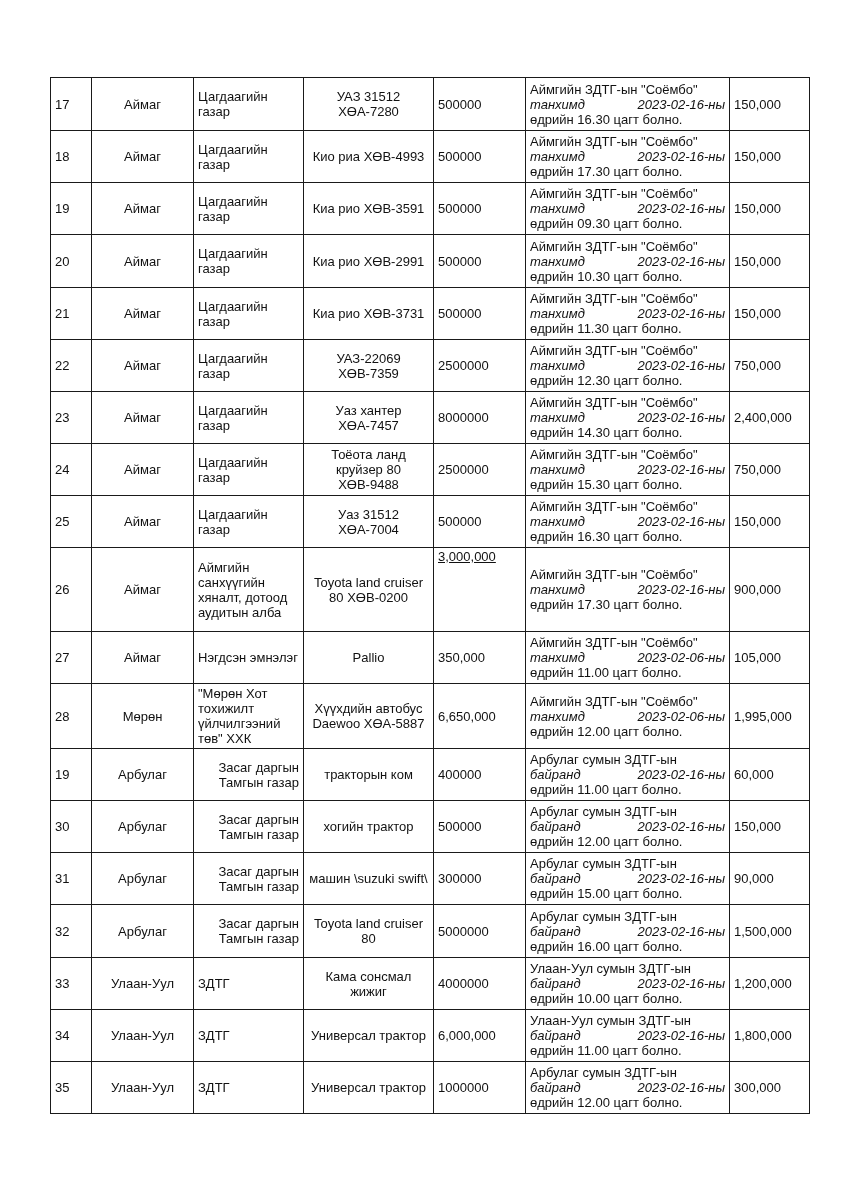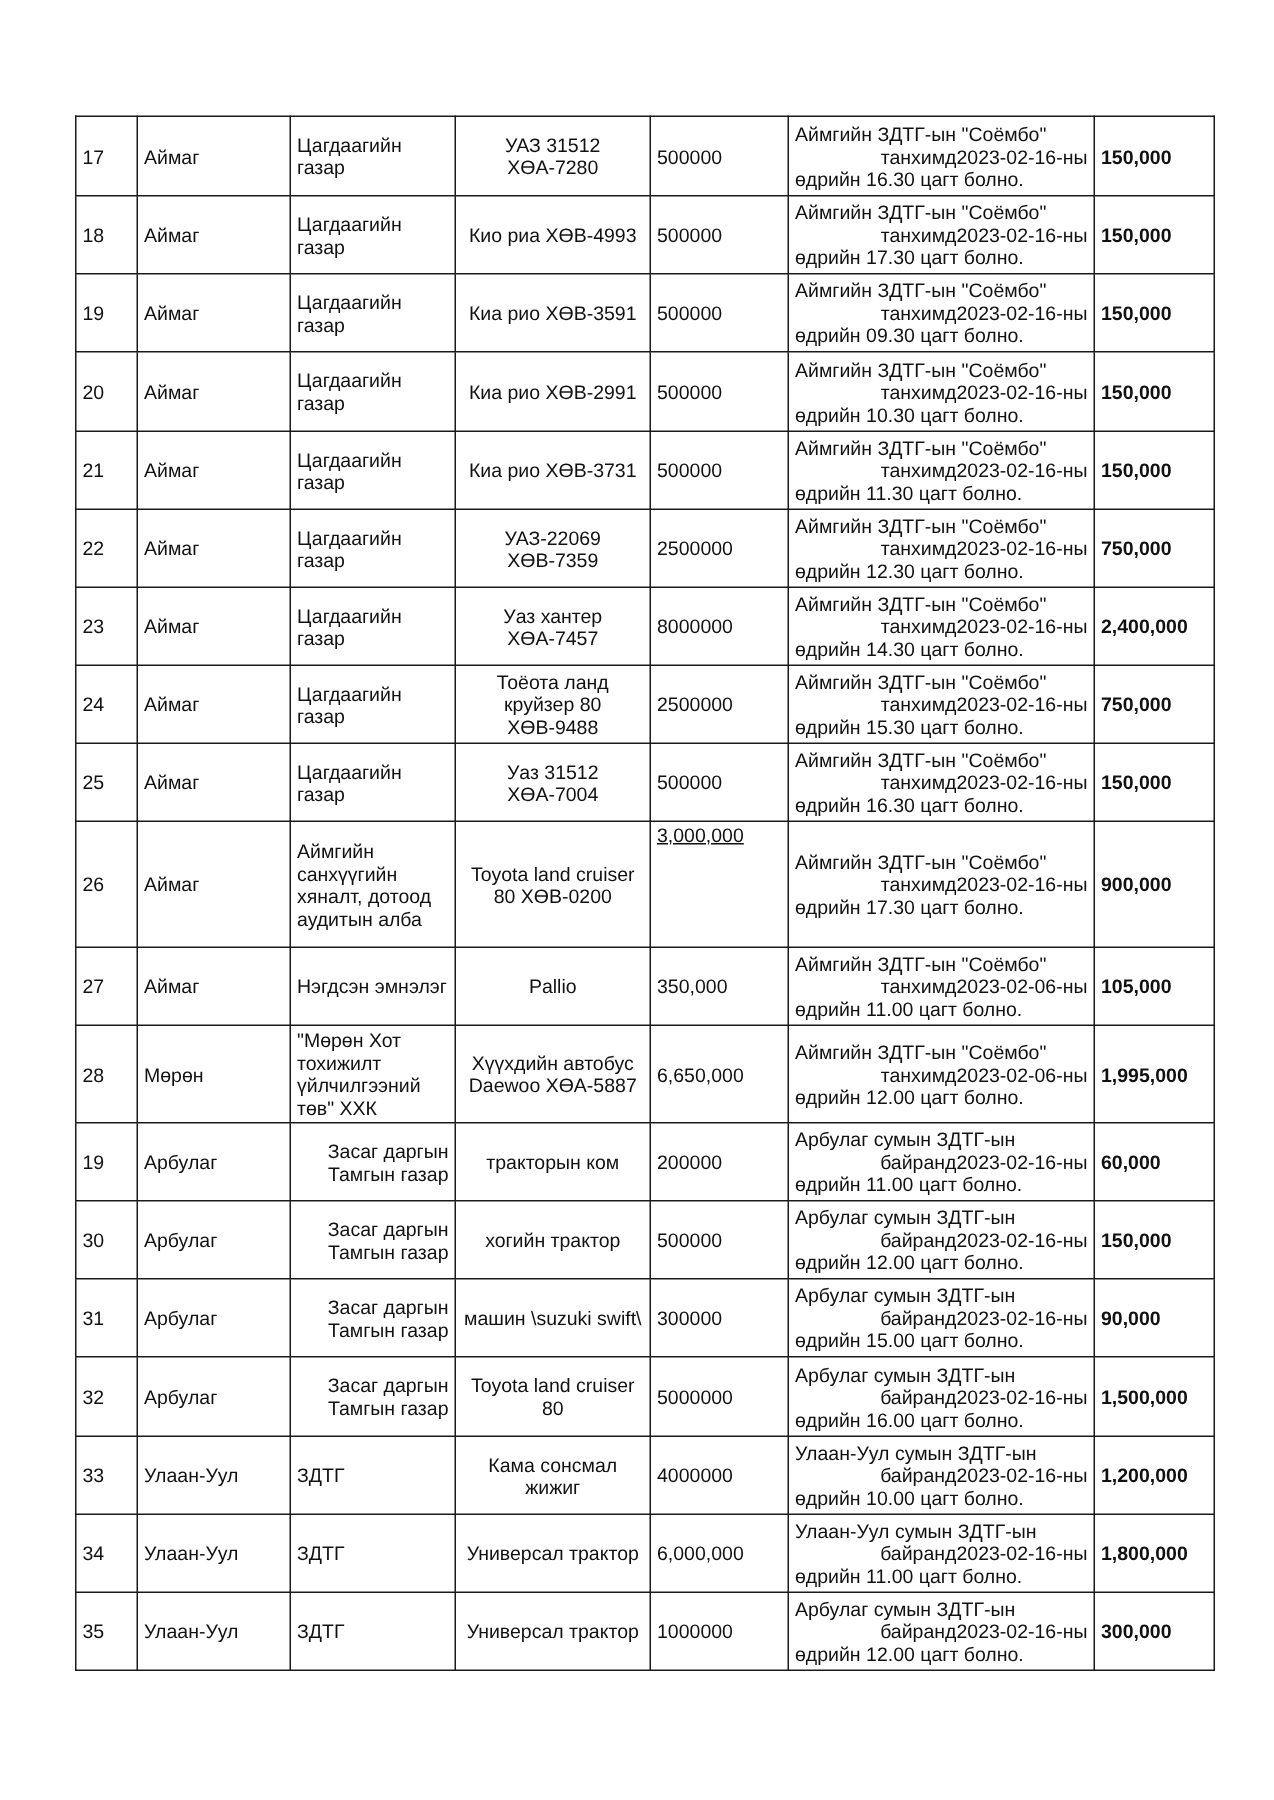--- a/index.html
+++ b/index.html
@@ -9,30 +9,30 @@
   table.auction {
     position: absolute; left: 50px; top: 77px;
     width: 759px; border-collapse: collapse; table-layout: fixed;
     font-size: 13px; line-height: 15px;
   }
   table.auction td {
     border: 1.3px solid #1a1a1a; padding: 1px 4px; vertical-align: middle;
     overflow: hidden;
   }
   td.c-no { vertical-align: top; padding-left: 14px; padding-top: 0; }
-  td.c-loc { text-align: left; }
+  td.c-loc { text-align: center; }
   td.c-org { text-align: left; padding-left: 6px; margin-left: 48px; }
   td.c-org.center { text-align: right; }
   td.c-item { text-align: center; padding-left: 7px; }
   td.c-item.center { text-align: center; }
   td.c-price { text-align: left; }
   td.c-price.top { vertical-align: top; text-decoration: underline; }
   td.c-place { text-align: justify; vertical-align: top; padding-left: 9px; padding-right: 6px; }
-  td.c-place .l2 { display: flex; justify-content: flex-end; }
-  td.c-deposit { vertical-align: bottom; text-align: left; padding-left: 10px; padding-bottom: 0; font-weight: bold; }
+  td.c-place .l2 { display: flex; justify-content: space-between; font-style: italic; }
+  td.c-deposit { vertical-align: bottom; text-align: left; padding-left: 10px; padding-bottom: 0; }
 </style>
 </head>
 <body>
 
 <div class="page">
   <table class="auction">
     <colgroup>
       <col style="width:41px">
       <col style="width:102px">
       <col style="width:110px">
@@ -244,21 +244,21 @@
       <div>өдрийн 12.00 цагт болно.</div>
     </td>
     <td class="c-deposit">1,995,000</td>
   </tr>
 
   <tr style="height: 52px;">
     <td class="c-no">19</td>
     <td class="c-loc">Арбулаг</td>
     <td class="c-org center">Засаг даргын Тамгын газар</td>
     <td class="c-item center">тракторын ком</td>
-    <td class="c-price">200000</td>
+    <td class="c-price">400000</td>
     <td class="c-place">
       <div>Арбулаг сумын ЗДТГ-ын</div>
       <div class="l2">
         <span>байранд</span>
         <span>2023-02-16-ны</span>
       </div>
       <div>өдрийн 11.00 цагт болно.</div>
     </td>
     <td class="c-deposit">60,000</td>
   </tr>

